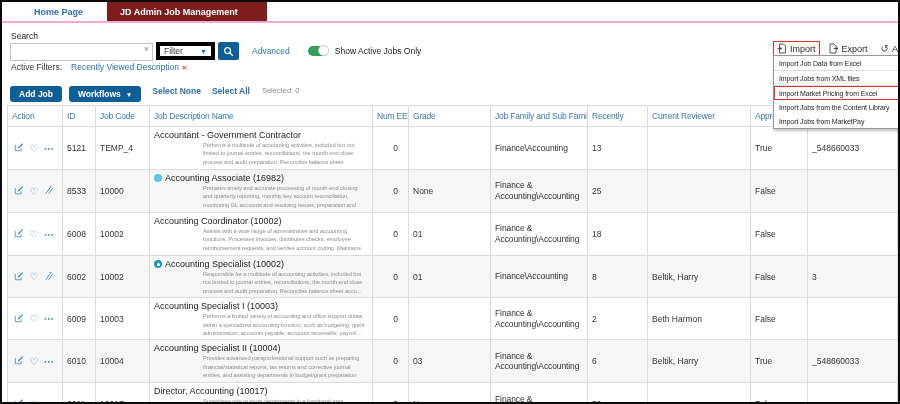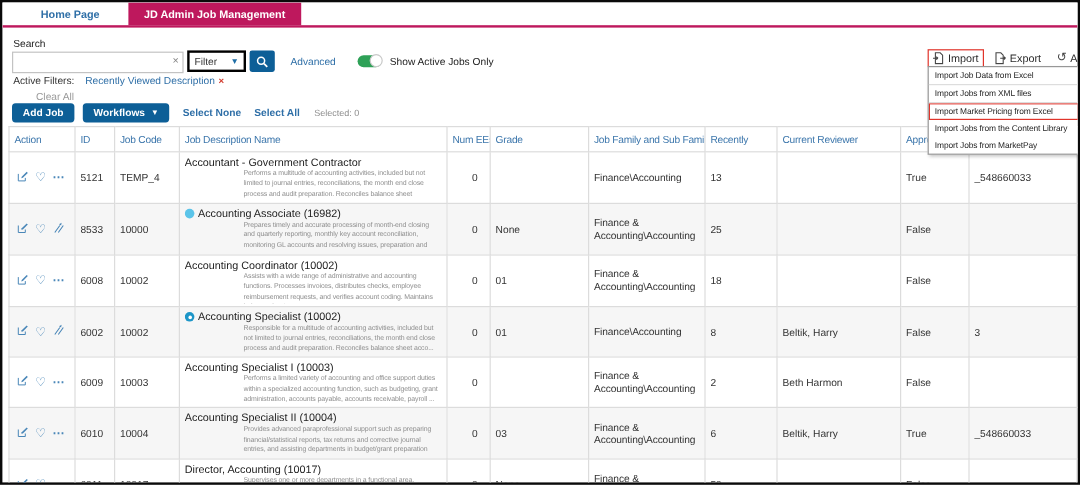--- a/index.html
+++ b/index.html
@@ -1,47 +1,47 @@
 <!DOCTYPE html>
 <html><head>
 <meta charset="utf-8">
 <style>
   * { margin:0; padding:0; box-sizing:border-box; }
   body { font-family:"Liberation Sans", sans-serif; background:#fff; }
   .screen { position:relative; width:900px; height:404px; border:2px solid #0a0a0a; background:#fff; overflow:hidden; }
 
   
-  .tabbar { height:21px; border-bottom:2px solid #be185d; display:flex; align-items:stretch; padding-left:14px; gap:6px; background:#fff; }
+  .tabbar { height:21px; border-bottom:2px solid #f9a8d4; display:flex; align-items:stretch; padding-left:14px; gap:6px; background:#fff; }
   .tab { font-size:9px; font-weight:bold; color:#2f6fa7; padding:5px 18px 0 18px; cursor:default; }
-  .tab.active { background:#be185d; color:#fff; padding:5px 13px 0 13px; }
+  .tab.active { background:#7f1d1d; color:#fff; padding:5px 29px 0 13px; }
 
   
   .search-label { position:absolute; top:29px; left:9px; font-size:8.5px; color:#222; }
   .search-row { position:absolute; top:40px; left:8px; display:flex; align-items:center; height:18px; }
   .search-wrap { position:relative; }
   .search-input { width:143px; height:18px; border:1px solid #c3c3c3; font-size:8.5px; padding:0 14px 0 4px; outline:none; font-family:"Liberation Sans",sans-serif; }
   .clear-x { position:absolute; right:4px; top:3px; font-size:9px; color:#888; line-height:11px; cursor:default; }
-  .filter-select { margin-left:3px; width:49px; height:18px; border:2px solid #000000; background:#fff; font-size:8.5px; color:#333; display:flex; align-items:center; justify-content:space-between; padding:0 4px; }
+  .filter-select { margin-left:3px; width:59px; height:18px; border:4px solid #000000; background:#fff; font-size:8.5px; color:#333; display:flex; align-items:center; justify-content:space-between; padding:0 4px; }
   .filter-chev { font-size:7px; color:#1f6ea6; }
   .search-btn { margin-left:3px; width:21px; height:18px; background:#0d5f97; border-radius:2px; display:flex; align-items:center; justify-content:center; }
   .advanced { margin-left:13px; font-size:8.5px; color:#2f6fa7; }
   .toggle { margin-left:18px; width:20px; height:10px; border-radius:6px; background:#2ea157; position:relative; }
   .knob { position:absolute; right:-1px; top:-1px; width:11px; height:11px; border-radius:50%; background:#fff; border:1px solid #c9c9c9; }
   .toggle-label { margin-left:7px; font-size:8.5px; color:#222; }
 
   
   .filters { position:absolute; top:60px; left:9px; font-size:8.5px; }
   .filters-line { display:flex; align-items:center;justify-content:space-between; }
   .filters-title { color:#333; }
   .chip-link { color:#2f6fa7; margin-left:9px; }
   .chip-x { color:#d23b2d; margin-left:3px; font-weight:bold; font-size:8px; }
   .clear-all { color:#9a9a9a; margin-left:19px; margin-top:3px; }
 
   
-  .btn-row { position:absolute; top:84px; left:8px; display:flex; align-items:center; }
+  .btn-row { position:absolute; top:84px; left:8px; display:flex; align-items:flex-start; }
   .btn { background:#0d5f97; color:#fff; font-size:8.5px; font-weight:bold; padding:3px 9px; border-radius:3px; display:flex; align-items:center; }
   .btn .chev { font-size:6.5px; margin-left:5px; }
   .sel-link { color:#2f6fa7; font-size:8.5px; font-weight:bold; margin-left:11px; }
   .sel-count { color:#8d8d8d; font-size:7.5px; margin-left:12px; }
 
   
   .toolbar { position:absolute; top:39px; left:771px; display:flex; align-items:center; font-size:9px; color:#2b2b2b; white-space:nowrap; }
   .tool-btn { display:flex; align-items:center; gap:3px; margin-right:13px; }
   .tool-btn svg, .tool-btn .uicon { color:#444; }
   .red-frame { border:1px solid #e0342b; padding:1px 3px; margin-right:9px; display:flex; align-items:center; gap:3px; }
@@ -103,21 +103,20 @@
       </div>
     <span class="toggle-label">Show Active Jobs Only</span>
   </div>
 
   <div class="filters">
     <div class="filters-line">
       <span class="filters-title">Active Filters:</span>
       <span class="chip-link">Recently Viewed Description</span>
       <span class="chip-x">×</span>
     </div>
-    <div class="clear-all">Clear All</div>
   </div>
 
   <div class="btn-row">
     <div class="btn" style="margin-right:7px;">Add Job</div>
     <div class="btn">
       <span>Workflows</span>
       <span class="chev">▼</span>
     </div>
     <span class="sel-link">Select None</span>
     <span class="sel-link">Select All</span>

